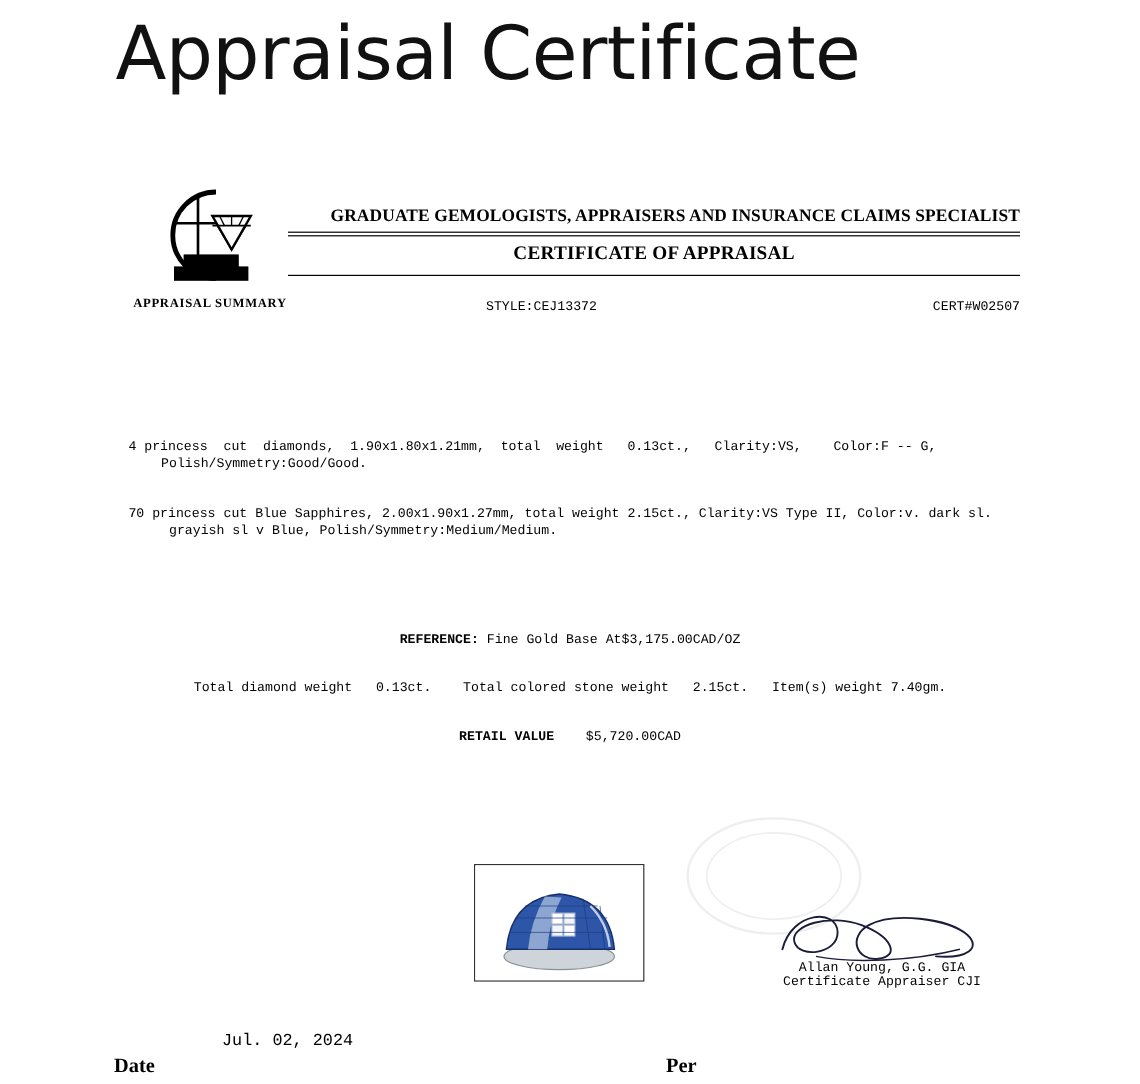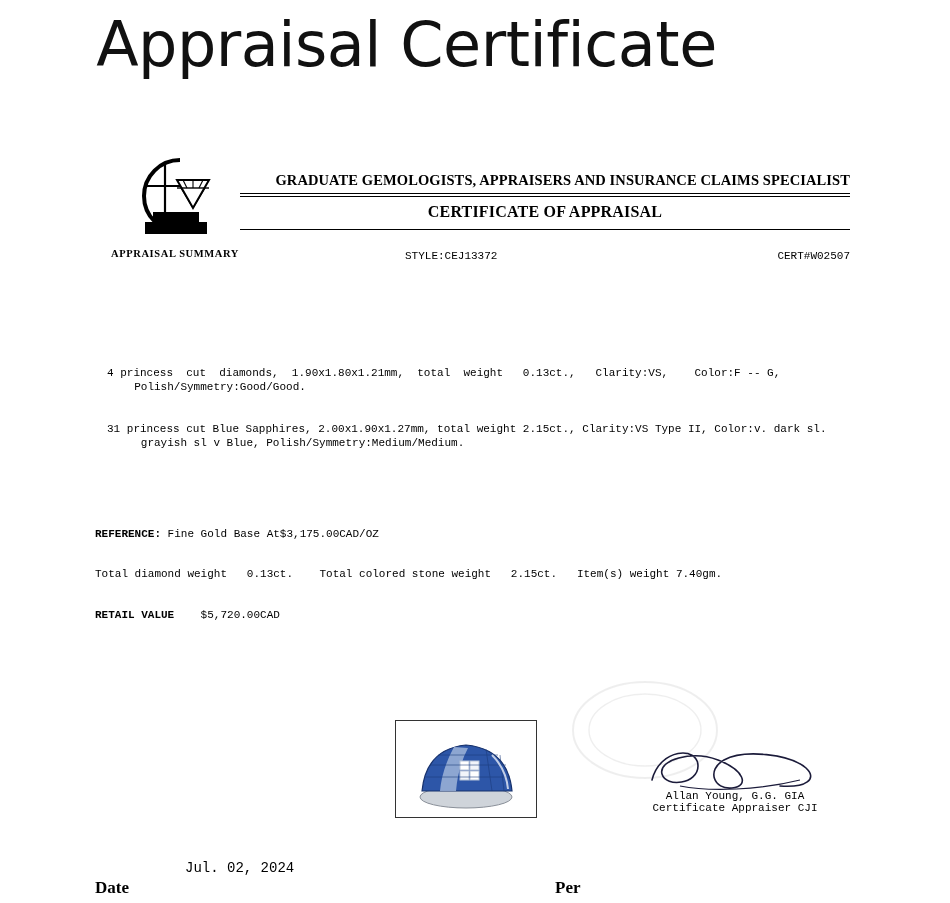--- a/index.html
+++ b/index.html
@@ -120,21 +120,21 @@
     margin-top: 30px;
     font-family: "Liberation Mono", monospace;
     font-size: 11px;
     line-height: 13.5px;
     white-space: pre;
   }
   .desc .lead { display:block; margin-bottom: 9px; }
   .desc .item { display:block; padding-left: 26px; text-indent: -14px; margin-bottom: 2px; margin-top: 45px; }
   .desc .item2 { display:block; padding-left: 26px; text-indent: -14px; }
   .desc .ref-block { display:block; margin-top: 10px; }
-  .desc .ref-line { display:block; }
+  .desc .ref-line { display:block;text-align:center; }
   .ref-label { font-weight: bold; }
 
   
   .mid-zone {
     position: relative;
     height: 150px;
     margin-top: 54px;
   }
 
   .ring-photo {
@@ -144,21 +144,21 @@
     width: 140px;
     height: 96px;
     border: 1px solid #333;
     background: #fefefe;
     overflow: hidden;
   }
 
   .sig-wrap {
     position: absolute;
     right: 5px;
-    top: 10px;
+    top: 21px;
     width: 230px;
     text-align: center;
   }
   .sig-svg { display:block; margin: 0 auto; }
   .sig-name {
     font-family: "Liberation Mono", monospace;
     font-size: 11px;
     margin-top: -8px;
   }
   .sig-title {
@@ -239,21 +239,21 @@
 
     <div class="meta-row">
       <span class="meta-style">STYLE:CEJ13372</span>
       <span class="meta-cert">CERT#W02507</span>
     </div>
   </div>
 
   <div class="desc">
     <span class="item">4 princess  cut  diamonds,  1.90x1.80x1.21mm,  total  weight   0.13ct.,   Clarity:VS,    Color:F -- G,
   Polish/Symmetry:Good/Good.</span>
-    <span class="item2">31 princess cut Blue Sapphires, 2.00x1.90x1.27mm, total weight 2.15ct., Clarity:VS Type II, Color:v. dark sl.
+    <span class="item2">70 princess cut Blue Sapphires, 2.00x1.90x1.27mm, total weight 2.15ct., Clarity:VS Type II, Color:v. dark sl.
    grayish sl v Blue, Polish/Symmetry:Medium/Medium.</span>
 
     <span class="ref-block">
       <span class="ref-line"><span class="ref-label">REFERENCE:</span><span> Fine Gold Base At$3,175.00CAD/OZ</span></span>
       <span class="ref-line">Total diamond weight   0.13ct.    Total colored stone weight   2.15ct.   Item(s) weight 7.40gm.</span>
       <span class="ref-line"><span class="ref-label">RETAIL VALUE</span><span>    $5,720.00CAD</span></span>
     </span>
   </div>
 
   <div class="mid-zone">

